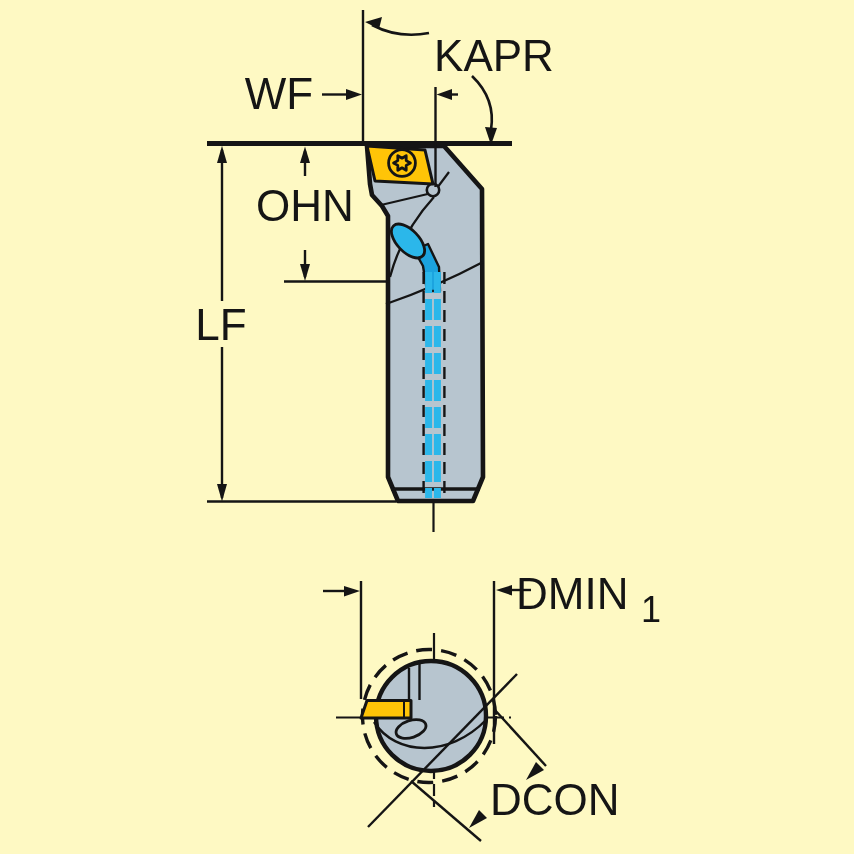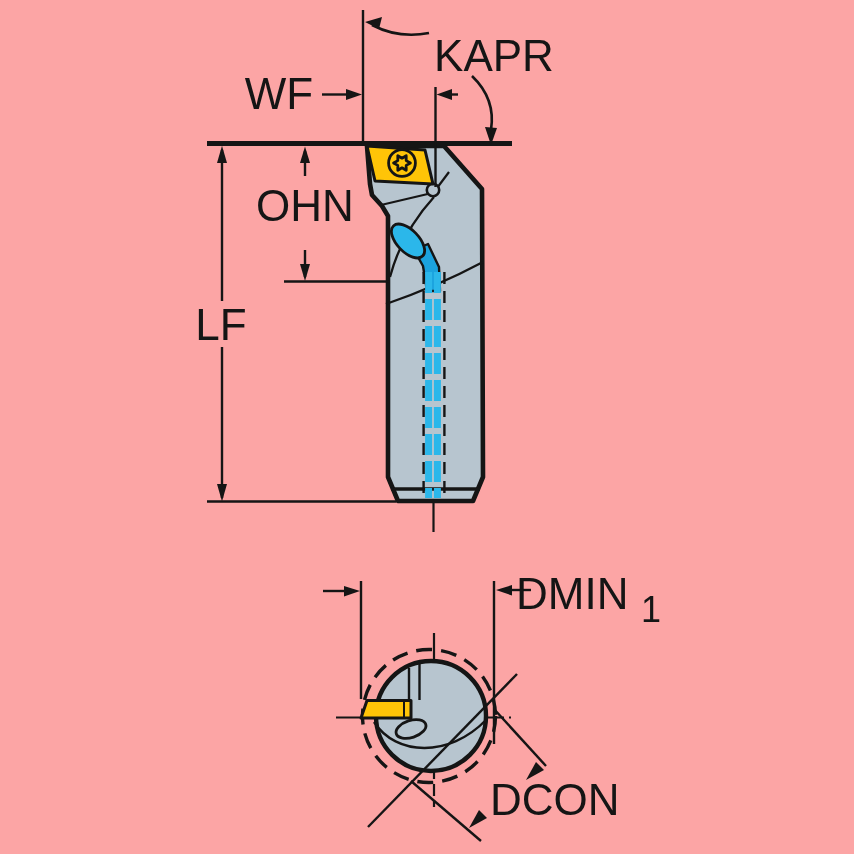--- a/index.html
+++ b/index.html
@@ -7,21 +7,21 @@
     padding: 0;
     background: #ffffff;
     width: 854px;
     height: 854px;
     overflow: hidden;
   }
   .canvas {
     width: 854px;
     height: 854px;
     position: relative;
-    background: #fca5a5;
+    background: #fef9c3;
   }
   svg { display: block; }
   .dim-label {
     font-family: "Liberation Sans", sans-serif;
     font-size: 44px;
     font-weight: 400;
     fill: #151515;
   }
   .dim-label-sub {
     font-family: "Liberation Sans", sans-serif;

